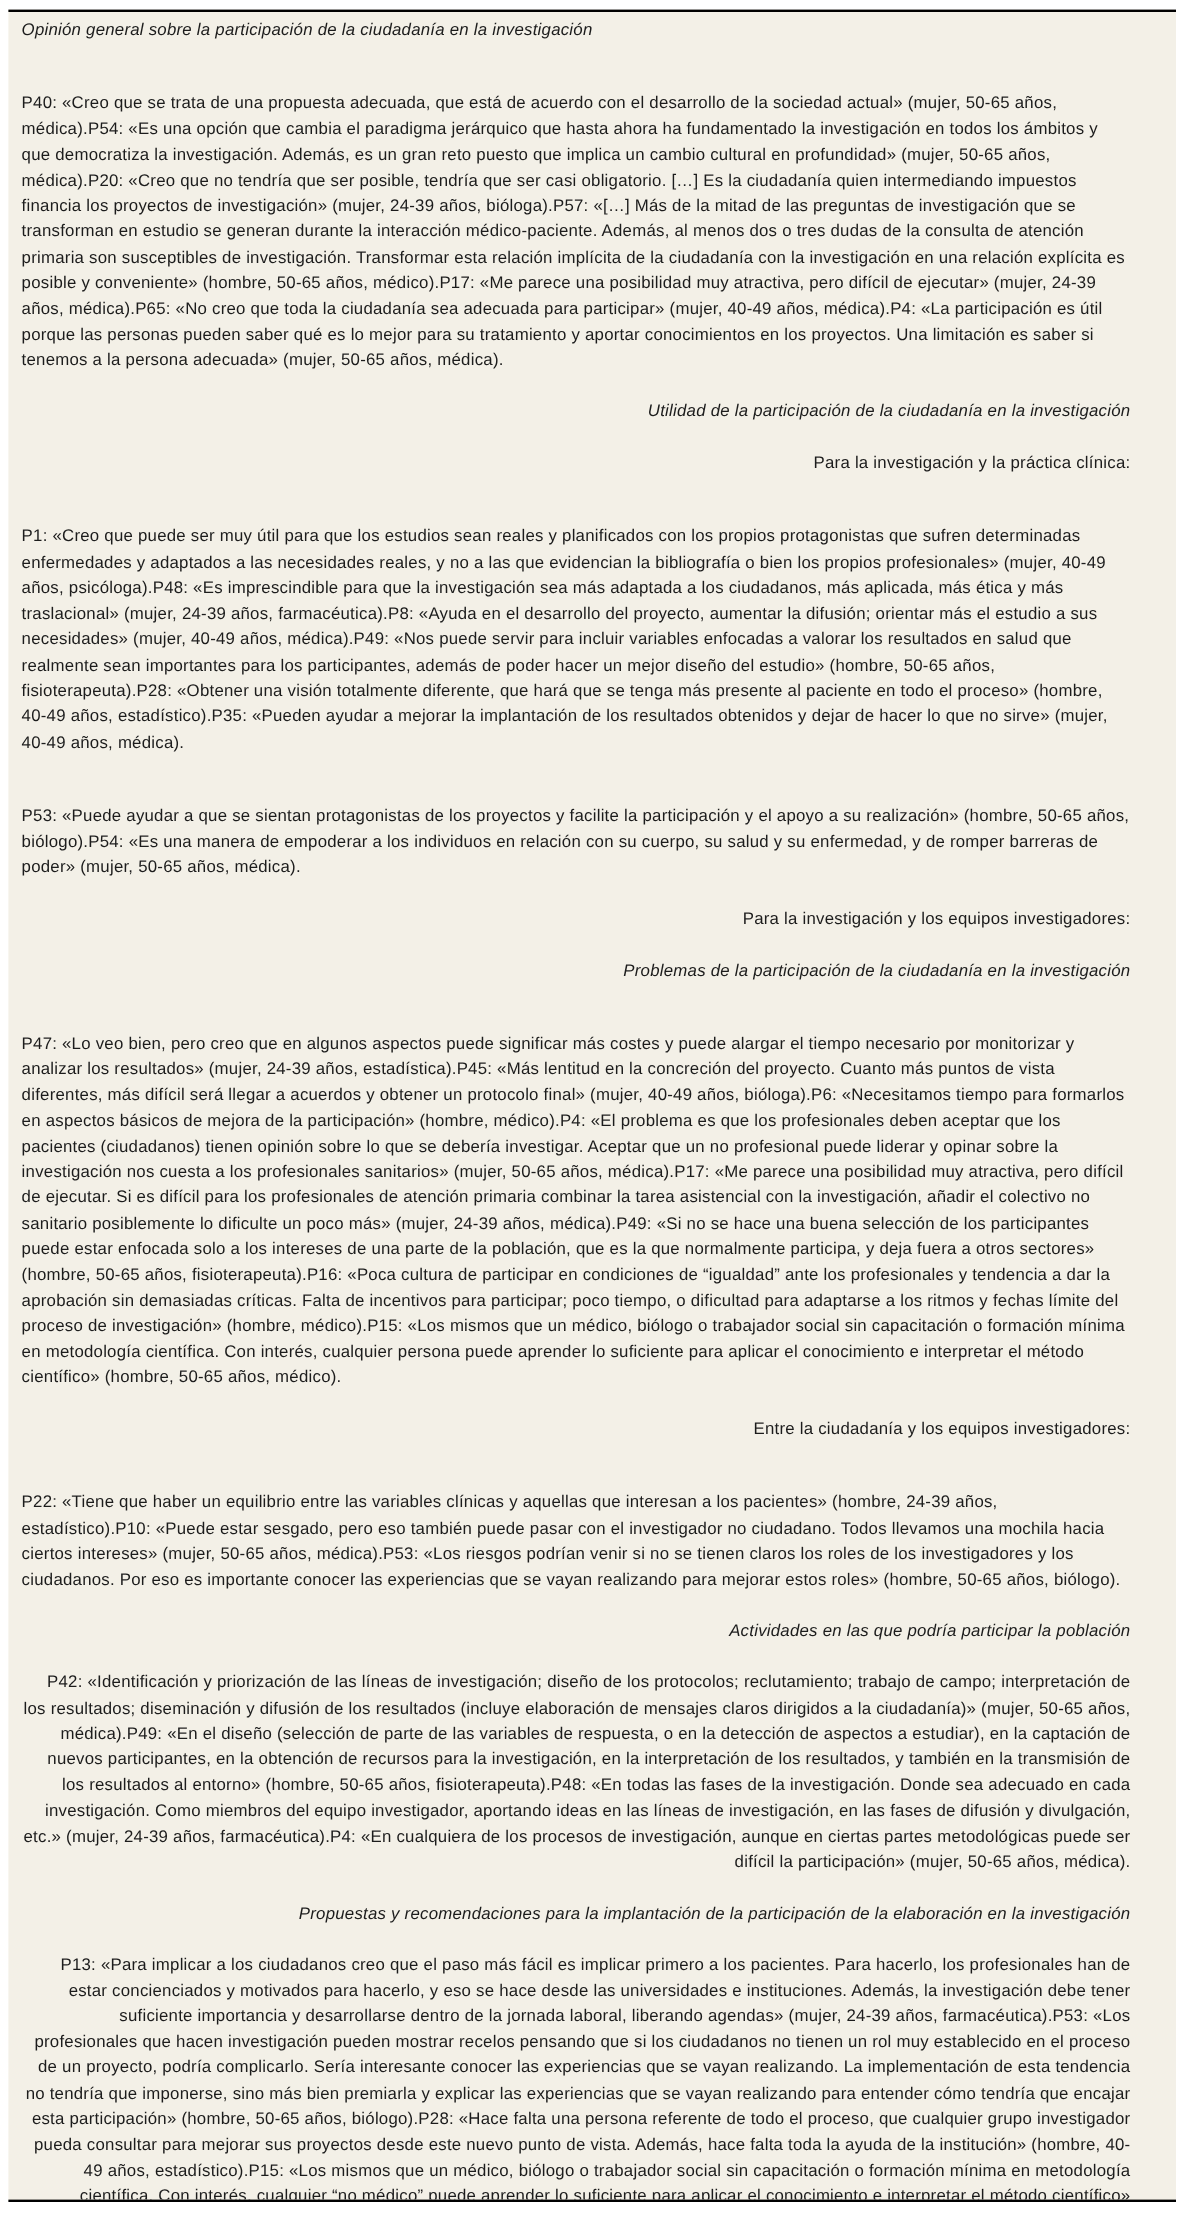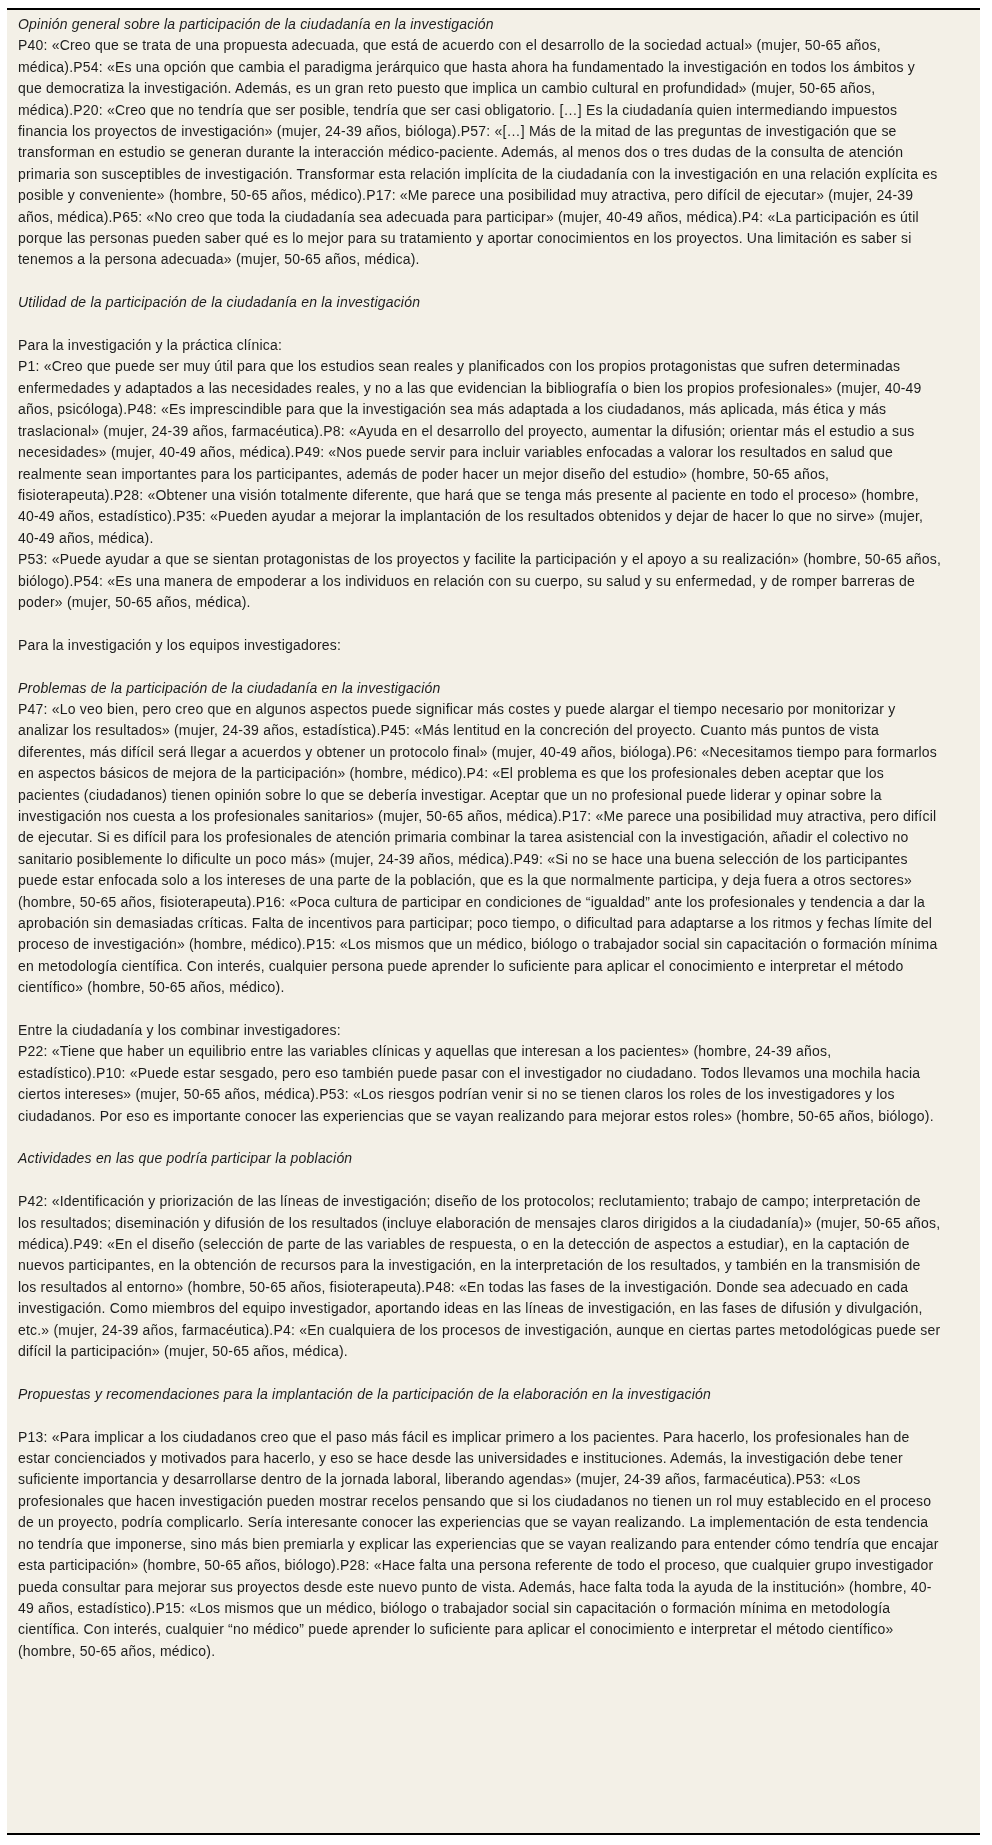--- a/index.html
+++ b/index.html
@@ -28,39 +28,39 @@
   }
   .block{
     margin:0;
     font-size:14px;
     line-height:21.4px;
     letter-spacing:0.2px;
     color:var(--text-color);
   }
   .block.heading{font-style:italic;}
   .block.subheading{font-style:normal;}
-  .block.paragraph{font-style:normal;}
-  .block.gap{margin-top:21.4px;}
+  .block.paragraph{font-style:normal;margin-top:40px;}
+  .block.gap{margin-top:21.4px;text-align:right;}
 </style>
 </head>
 <body>
 
 <div class="page">
   <div class="table-box">
     <div id="table-content">
         <p class="block heading">Opinión general sobre la participación de la ciudadanía en la investigación</p>
         <p class="block paragraph">P40: «Creo que se trata de una propuesta adecuada, que está de acuerdo con el desarrollo de la sociedad actual» (mujer, 50-65 años, médica).P54: «Es una opción que cambia el paradigma jerárquico que hasta ahora ha fundamentado la investigación en todos los ámbitos y que democratiza la investigación. Además, es un gran reto puesto que implica un cambio cultural en profundidad» (mujer, 50-65 años, médica).P20: «Creo que no tendría que ser posible, tendría que ser casi obligatorio. […] Es la ciudadanía quien intermediando impuestos financia los proyectos de investigación» (mujer, 24-39 años, bióloga).P57: «[…] Más de la mitad de las preguntas de investigación que se transforman en estudio se generan durante la interacción médico-paciente. Además, al menos dos o tres dudas de la consulta de atención primaria son susceptibles de investigación. Transformar esta relación implícita de la ciudadanía con la investigación en una relación explícita es posible y conveniente» (hombre, 50-65 años, médico).P17: «Me parece una posibilidad muy atractiva, pero difícil de ejecutar» (mujer, 24-39 años, médica).P65: «No creo que toda la ciudadanía sea adecuada para participar» (mujer, 40-49 años, médica).P4: «La participación es útil porque las personas pueden saber qué es lo mejor para su tratamiento y aportar conocimientos en los proyectos. Una limitación es saber si tenemos a la persona adecuada» (mujer, 50-65 años, médica).</p>
         <p class="block heading gap">Utilidad de la participación de la ciudadanía en la investigación</p>
         <p class="block subheading gap">Para la investigación y la práctica clínica:</p>
         <p class="block paragraph">P1: «Creo que puede ser muy útil para que los estudios sean reales y planificados con los propios protagonistas que sufren determinadas enfermedades y adaptados a las necesidades reales, y no a las que evidencian la bibliografía o bien los propios profesionales» (mujer, 40-49 años, psicóloga).P48: «Es imprescindible para que la investigación sea más adaptada a los ciudadanos, más aplicada, más ética y más traslacional» (mujer, 24-39 años, farmacéutica).P8: «Ayuda en el desarrollo del proyecto, aumentar la difusión; orientar más el estudio a sus necesidades» (mujer, 40-49 años, médica).P49: «Nos puede servir para incluir variables enfocadas a valorar los resultados en salud que realmente sean importantes para los participantes, además de poder hacer un mejor diseño del estudio» (hombre, 50-65 años, fisioterapeuta).P28: «Obtener una visión totalmente diferente, que hará que se tenga más presente al paciente en todo el proceso» (hombre, 40-49 años, estadístico).P35: «Pueden ayudar a mejorar la implantación de los resultados obtenidos y dejar de hacer lo que no sirve» (mujer, 40-49 años, médica).</p>
         <p class="block paragraph">P53: «Puede ayudar a que se sientan protagonistas de los proyectos y facilite la participación y el apoyo a su realización» (hombre, 50-65 años, biólogo).P54: «Es una manera de empoderar a los individuos en relación con su cuerpo, su salud y su enfermedad, y de romper barreras de poder» (mujer, 50-65 años, médica).</p>
         <p class="block subheading gap">Para la investigación y los equipos investigadores:</p>
         <p class="block heading gap">Problemas de la participación de la ciudadanía en la investigación</p>
         <p class="block paragraph">P47: «Lo veo bien, pero creo que en algunos aspectos puede significar más costes y puede alargar el tiempo necesario por monitorizar y analizar los resultados» (mujer, 24-39 años, estadística).P45: «Más lentitud en la concreción del proyecto. Cuanto más puntos de vista diferentes, más difícil será llegar a acuerdos y obtener un protocolo final» (mujer, 40-49 años, bióloga).P6: «Necesitamos tiempo para formarlos en aspectos básicos de mejora de la participación» (hombre, médico).P4: «El problema es que los profesionales deben aceptar que los pacientes (ciudadanos) tienen opinión sobre lo que se debería investigar. Aceptar que un no profesional puede liderar y opinar sobre la investigación nos cuesta a los profesionales sanitarios» (mujer, 50-65 años, médica).P17: «Me parece una posibilidad muy atractiva, pero difícil de ejecutar. Si es difícil para los profesionales de atención primaria combinar la tarea asistencial con la investigación, añadir el colectivo no sanitario posiblemente lo dificulte un poco más» (mujer, 24-39 años, médica).P49: «Si no se hace una buena selección de los participantes puede estar enfocada solo a los intereses de una parte de la población, que es la que normalmente participa, y deja fuera a otros sectores» (hombre, 50-65 años, fisioterapeuta).P16: «Poca cultura de participar en condiciones de “igualdad” ante los profesionales y tendencia a dar la aprobación sin demasiadas críticas. Falta de incentivos para participar; poco tiempo, o dificultad para adaptarse a los ritmos y fechas límite del proceso de investigación» (hombre, médico).P15: «Los mismos que un médico, biólogo o trabajador social sin capacitación o formación mínima en metodología científica. Con interés, cualquier persona puede aprender lo suficiente para aplicar el conocimiento e interpretar el método científico» (hombre, 50-65 años, médico).</p>
-        <p class="block subheading gap">Entre la ciudadanía y los combinar investigadores:</p>
+        <p class="block subheading gap">Entre la ciudadanía y los equipos investigadores:</p>
         <p class="block paragraph">P22: «Tiene que haber un equilibrio entre las variables clínicas y aquellas que interesan a los pacientes» (hombre, 24-39 años, estadístico).P10: «Puede estar sesgado, pero eso también puede pasar con el investigador no ciudadano. Todos llevamos una mochila hacia ciertos intereses» (mujer, 50-65 años, médica).P53: «Los riesgos podrían venir si no se tienen claros los roles de los investigadores y los ciudadanos. Por eso es importante conocer las experiencias que se vayan realizando para mejorar estos roles» (hombre, 50-65 años, biólogo).</p>
         <p class="block heading gap">Actividades en las que podría participar la población</p>
         <p class="block paragraph gap">P42: «Identificación y priorización de las líneas de investigación; diseño de los protocolos; reclutamiento; trabajo de campo; interpretación de los resultados; diseminación y difusión de los resultados (incluye elaboración de mensajes claros dirigidos a la ciudadanía)» (mujer, 50-65 años, médica).P49: «En el diseño (selección de parte de las variables de respuesta, o en la detección de aspectos a estudiar), en la captación de nuevos participantes, en la obtención de recursos para la investigación, en la interpretación de los resultados, y también en la transmisión de los resultados al entorno» (hombre, 50-65 años, fisioterapeuta).P48: «En todas las fases de la investigación. Donde sea adecuado en cada investigación. Como miembros del equipo investigador, aportando ideas en las líneas de investigación, en las fases de difusión y divulgación, etc.» (mujer, 24-39 años, farmacéutica).P4: «En cualquiera de los procesos de investigación, aunque en ciertas partes metodológicas puede ser difícil la participación» (mujer, 50-65 años, médica).</p>
         <p class="block heading gap">Propuestas y recomendaciones para la implantación de la participación de la elaboración en la investigación</p>
         <p class="block paragraph gap">P13: «Para implicar a los ciudadanos creo que el paso más fácil es implicar primero a los pacientes. Para hacerlo, los profesionales han de estar concienciados y motivados para hacerlo, y eso se hace desde las universidades e instituciones. Además, la investigación debe tener suficiente importancia y desarrollarse dentro de la jornada laboral, liberando agendas» (mujer, 24-39 años, farmacéutica).P53: «Los profesionales que hacen investigación pueden mostrar recelos pensando que si los ciudadanos no tienen un rol muy establecido en el proceso de un proyecto, podría complicarlo. Sería interesante conocer las experiencias que se vayan realizando. La implementación de esta tendencia no tendría que imponerse, sino más bien premiarla y explicar las experiencias que se vayan realizando para entender cómo tendría que encajar esta participación» (hombre, 50-65 años, biólogo).P28: «Hace falta una persona referente de todo el proceso, que cualquier grupo investigador pueda consultar para mejorar sus proyectos desde este nuevo punto de vista. Además, hace falta toda la ayuda de la institución» (hombre, 40-49 años, estadístico).P15: «Los mismos que un médico, biólogo o trabajador social sin capacitación o formación mínima en metodología científica. Con interés, cualquier “no médico” puede aprender lo suficiente para aplicar el conocimiento e interpretar el método científico» (hombre, 50-65 años, médico).</p>
       </div>
   </div>
 </div>
 
 </body></html>

